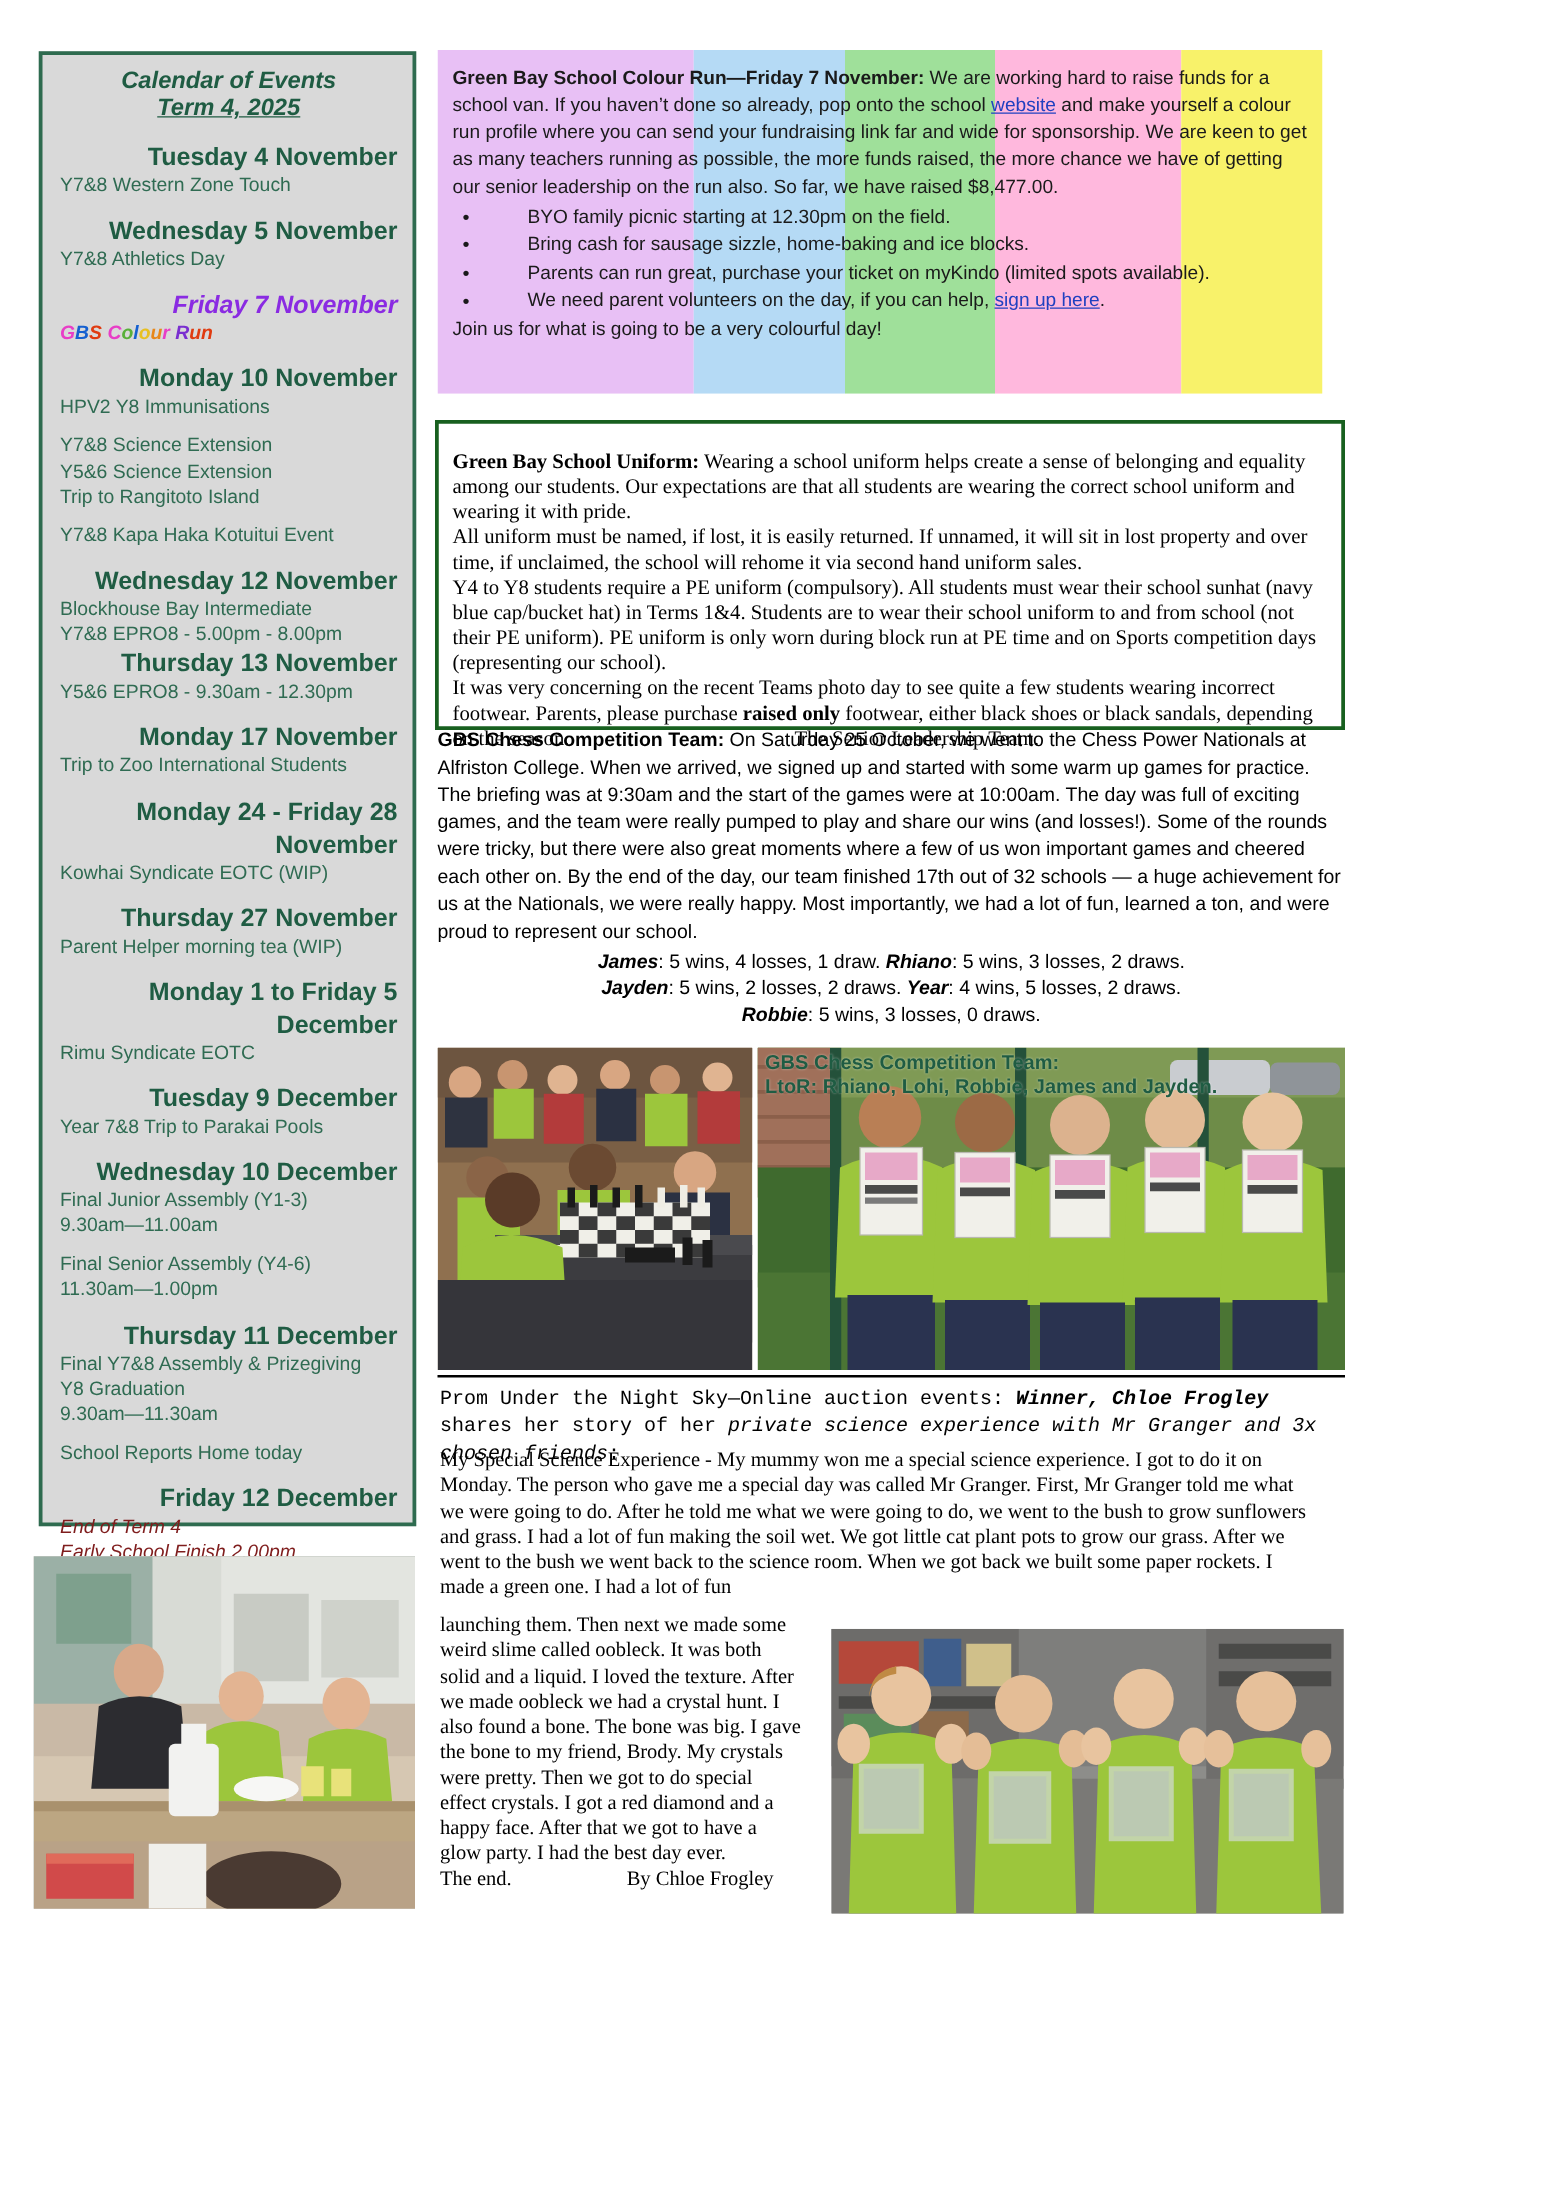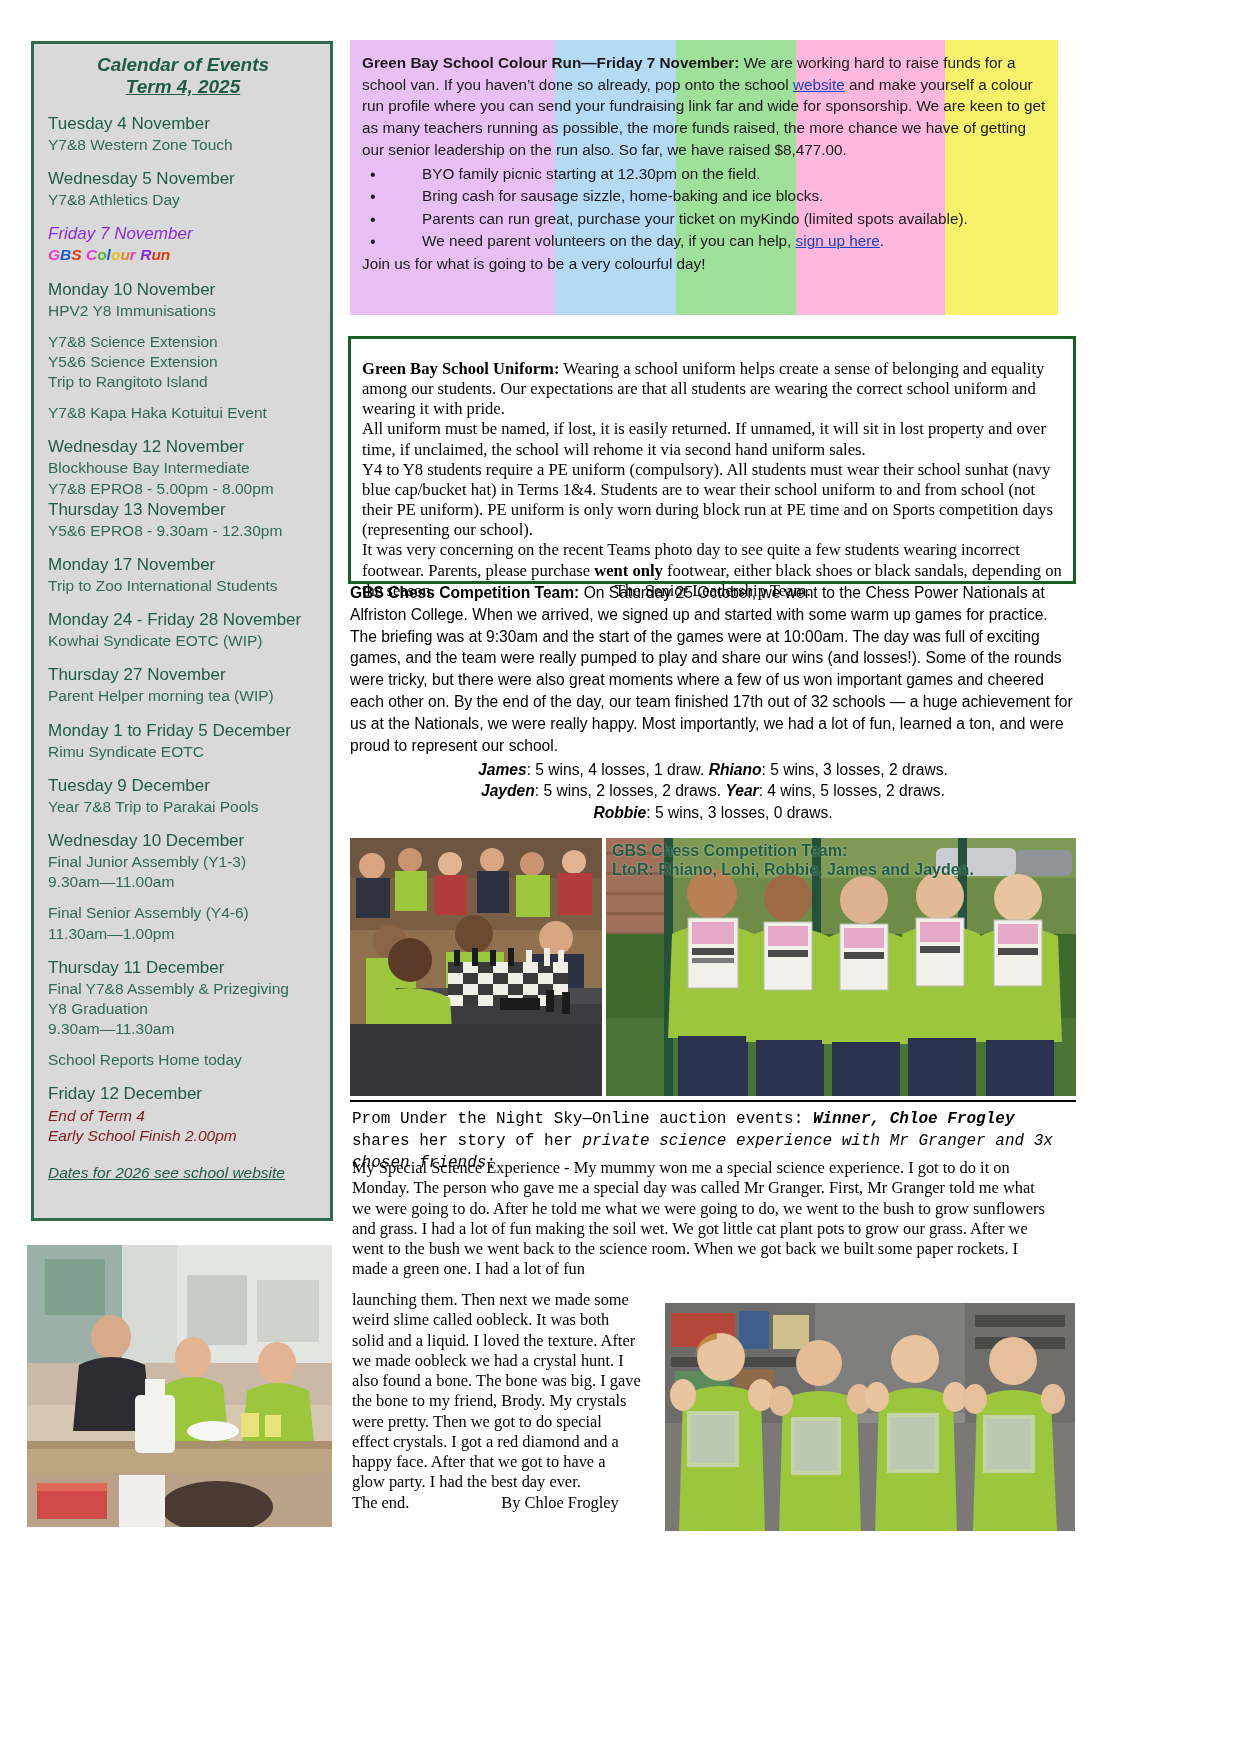--- a/index.html
+++ b/index.html
@@ -42,24 +42,25 @@
     font-size: 19px;
     line-height: 1.18;
     color: #1f5c43;
     margin-bottom: 2px;
   }
   .cal-title .u { text-decoration: underline; }
 
   .cal-list { margin-top: 14px; }
   .cal-group { margin-bottom: 13px; }
   .cal-date {
-    font-weight: normal;
-    font-size: 17px;
+    font-weight: bold;
+    font-size: 20px;
     line-height: 1.30;
     color: #1f5c43;
+    text-align: right;
   }
   .cal-item {
     font-size: 15.5px;
     line-height: 1.30;
     color: #2f6b52;
   }
   .cal-sub { margin-top: 11px; }
   .cal-date.colourrun {
     color: #8a2be2;
     font-style: italic;
@@ -429,21 +430,21 @@
         <li><span>We need parent volunteers on the day, if you can help, </span><a class="cr-link" href="#">sign up here</a><span>.</span></li>
       </ul>
       <p class="cr-join" style="margin:0">Join us for what is going to be a very colourful day!</p>
     </div>
   </div>
 
   <div class="uniform-box">
     <span><b>Green Bay School Uniform:</b><span>  Wearing a school uniform helps create a sense of belonging and equality among our students.  Our expectations are that all students are wearing the correct school uniform and wearing it with pride.</span></span><br>
     <span>All uniform must be named, if lost, it is easily returned.  If unnamed, it will sit in lost property and over time, if unclaimed, the school will rehome it via second hand uniform sales.</span><br>
     <span>Y4 to Y8 students require a PE uniform (compulsory).  All students must wear their school sunhat (navy blue cap/bucket hat) in Terms 1&amp;4.  Students are to wear their school uniform to and from school (not their PE uniform).  PE uniform is only worn during block run at PE time and on Sports competition days (representing our school).</span><br>
-    <span>It was very concerning on the recent Teams photo day to see quite a few students wearing incorrect footwear.  Parents, please purchase </span><b>went only</b><span> footwear</span><span>, either black shoes or black sandals, depending on the season.</span><span class="signoff">The Senior Leadership Team.</span>
+    <span>It was very concerning on the recent Teams photo day to see quite a few students wearing incorrect footwear.  Parents, please purchase </span><b>raised only</b><span> footwear</span><span>, either black shoes or black sandals, depending on the season.</span><span class="signoff">The Senior Leadership Team.</span>
   </div>
 
   <div class="chess-box">
     <div><b>GBS Chess Competition Team:</b><span>  On Saturday 25 October, we went to the Chess Power Nationals at Alfriston College. When we arrived, we signed up and started with some warm up games for practice. The briefing was at 9:30am and the start of the games were at 10:00am. The day was full of exciting games, and the team were really pumped to play and share our wins (and losses!). Some of the rounds were tricky, but there were also great moments where a few of us won important games and cheered each other on. By the end of the day, our team finished 17th out of 32 schools — a huge achievement for us at the Nationals, we were really happy. Most importantly, we had a lot of fun, learned a ton, and were proud to represent our school.</span></div>
     <div class="chess-stats">
       <div><i>James</i><span>: 5 wins, 4 losses, 1 draw.  </span><i>Rhiano</i><span>: 5 wins, 3 losses, 2 draws.</span></div>
       <div><i>Jayden</i><span>: 5 wins, 2 losses, 2 draws.  </span><i>Year</i><span>: 4 wins, 5 losses, 2 draws.</span></div>
       <div><i>Robbie</i><span>: 5 wins, 3 losses, 0 draws.</span></div>
     </div>
   </div>

